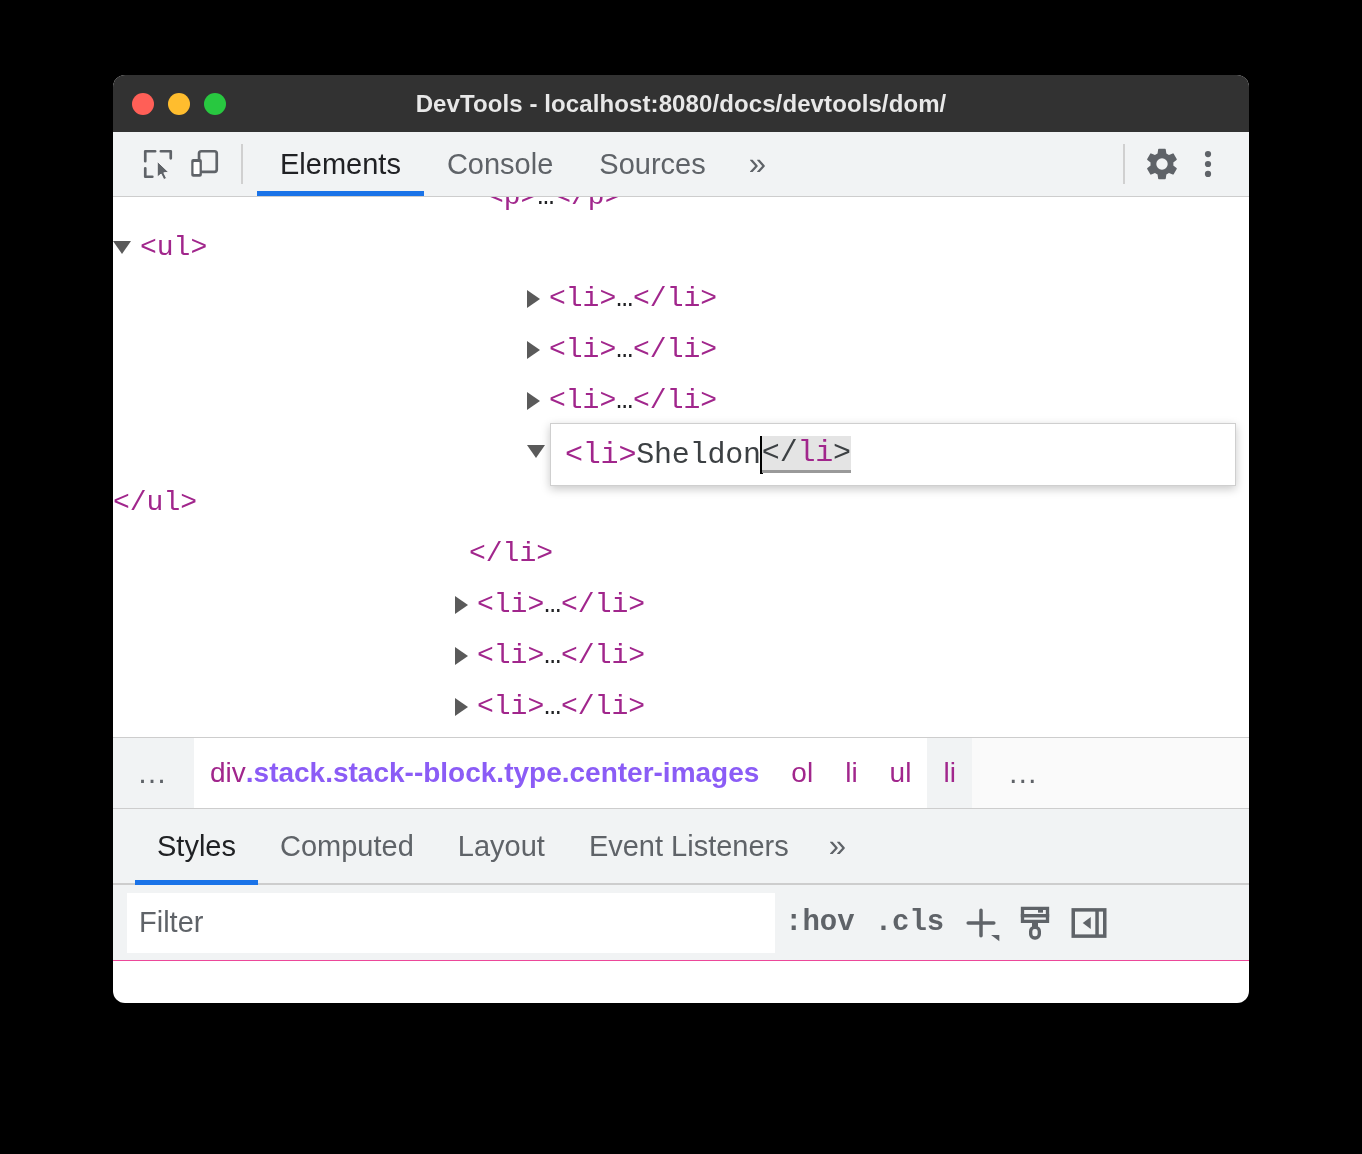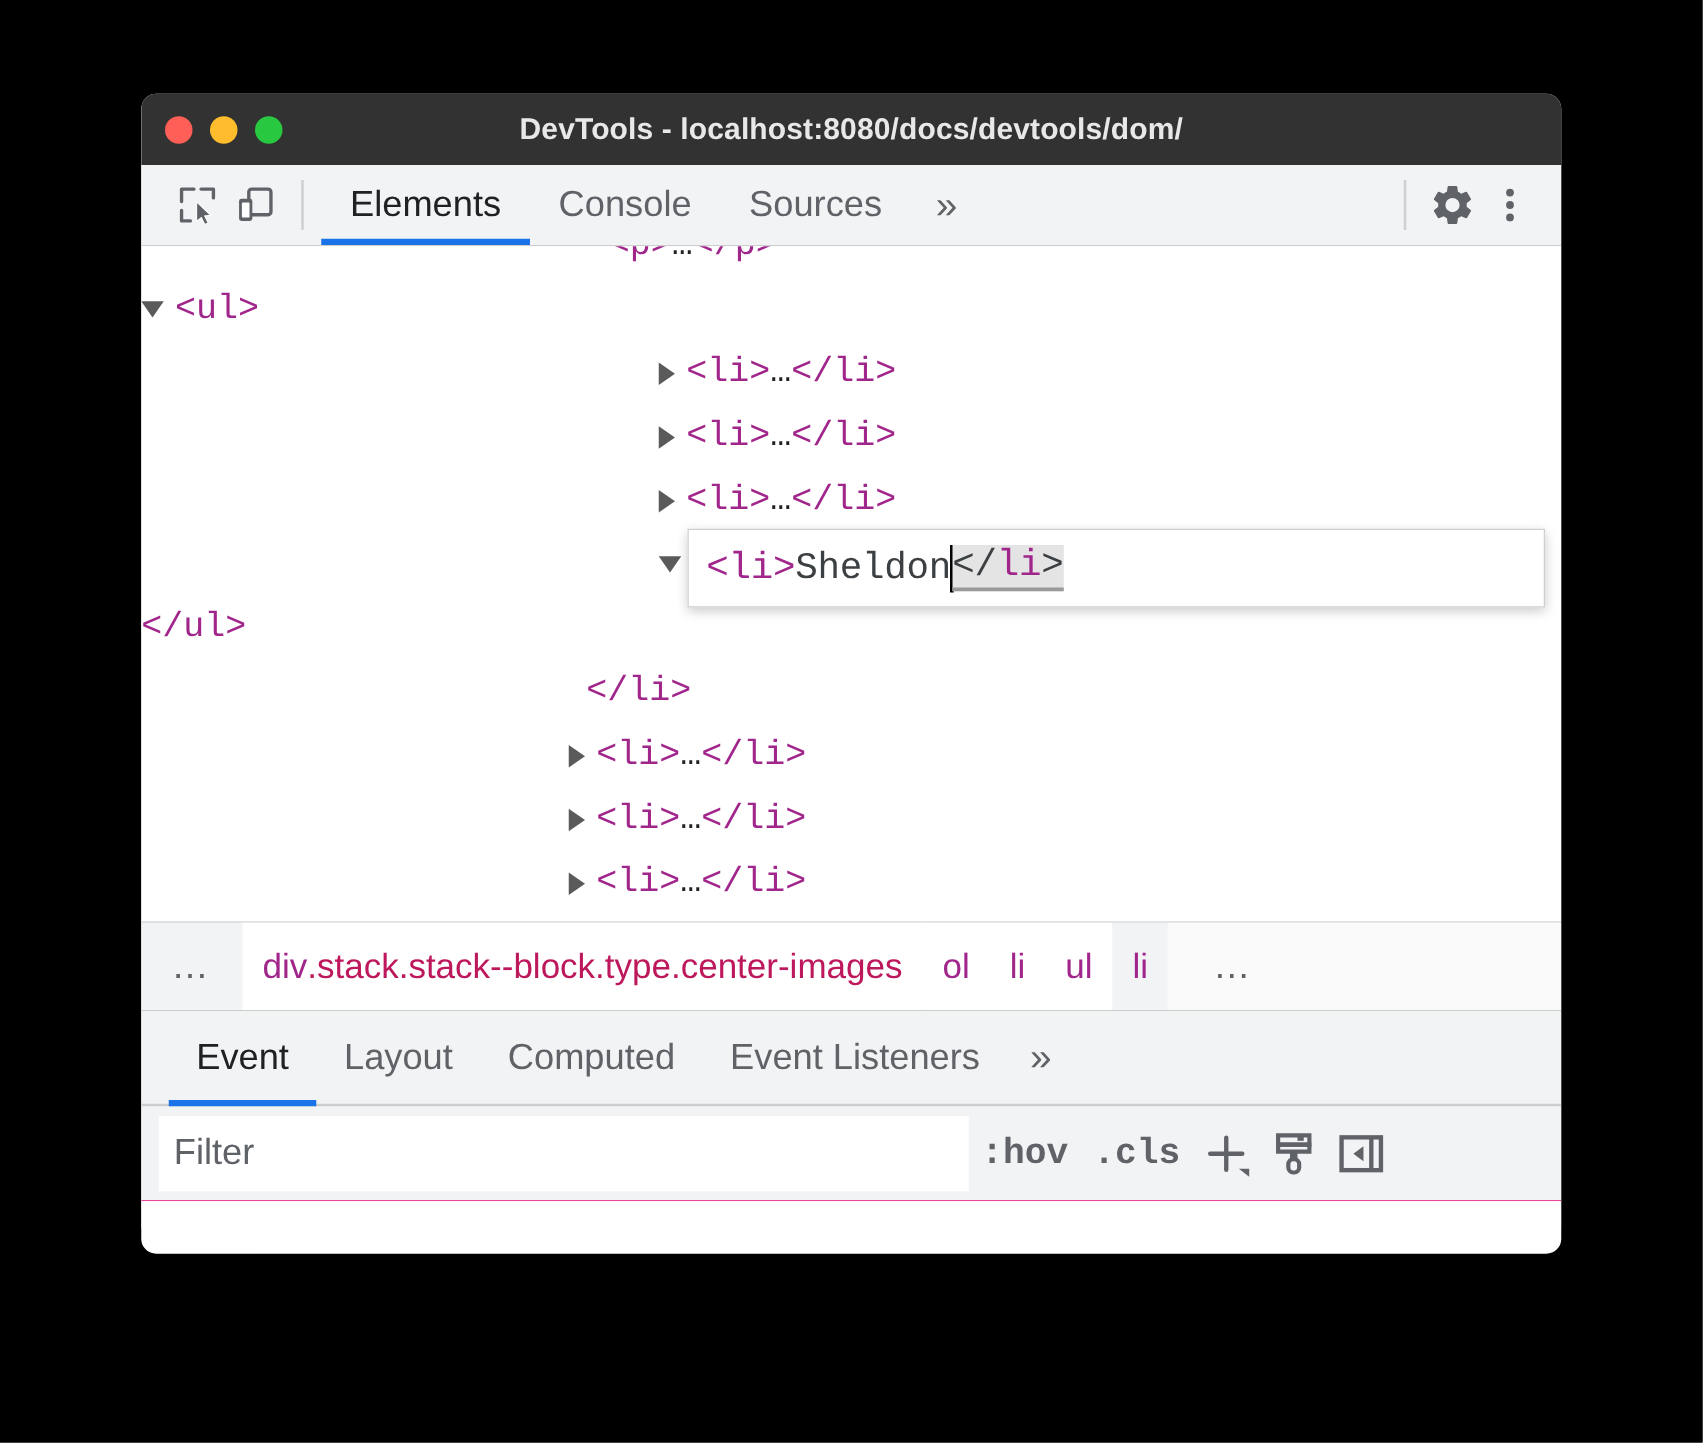--- a/index.html
+++ b/index.html
@@ -227,21 +227,21 @@
     display: flex;
     align-items: center;
     padding: 0 16px;
     font-size: 28px;
     background: #ffffff;
     cursor: pointer;
     white-space: nowrap;
     flex: none;
   }
   .crumb .node { color: #a1268c; }
-  .crumb .cls  { color: #be185d; }
+  .crumb .cls  { color: #8b5cf6; font-weight: bold; }
   .crumb.selected { background: #f1f3f4; }
 
   
   #styles-tabs {
     height: 76px;
     background: #f1f3f4;
     display: flex;
     align-items: stretch;
     padding-left: 22px;
     border-bottom: 2px solid #cdcdcd;
@@ -472,27 +472,27 @@
     <div class="crumb selected">
       <span class="node">li</span>
     </div>
     <div class="crumb-dots right" style="flex:1; justify-content:flex-start; padding-left:36px;">
       <span>…</span>
     </div>
   </div>
 
   <div id="styles-tabs">
     <div class="stab active">
-      <span>Event</span>
+      <span>Styles</span>
+    </div>
+    <div class="stab">
+      <span>Computed</span>
     </div>
     <div class="stab">
       <span>Layout</span>
-    </div>
-    <div class="stab">
-      <span>Computed</span>
     </div>
     <div class="stab">
       <span>Event Listeners</span>
     </div>
     <div class="stab-more">
       <span>»</span>
     </div>
   </div>
 
   <div id="styles-toolbar">

